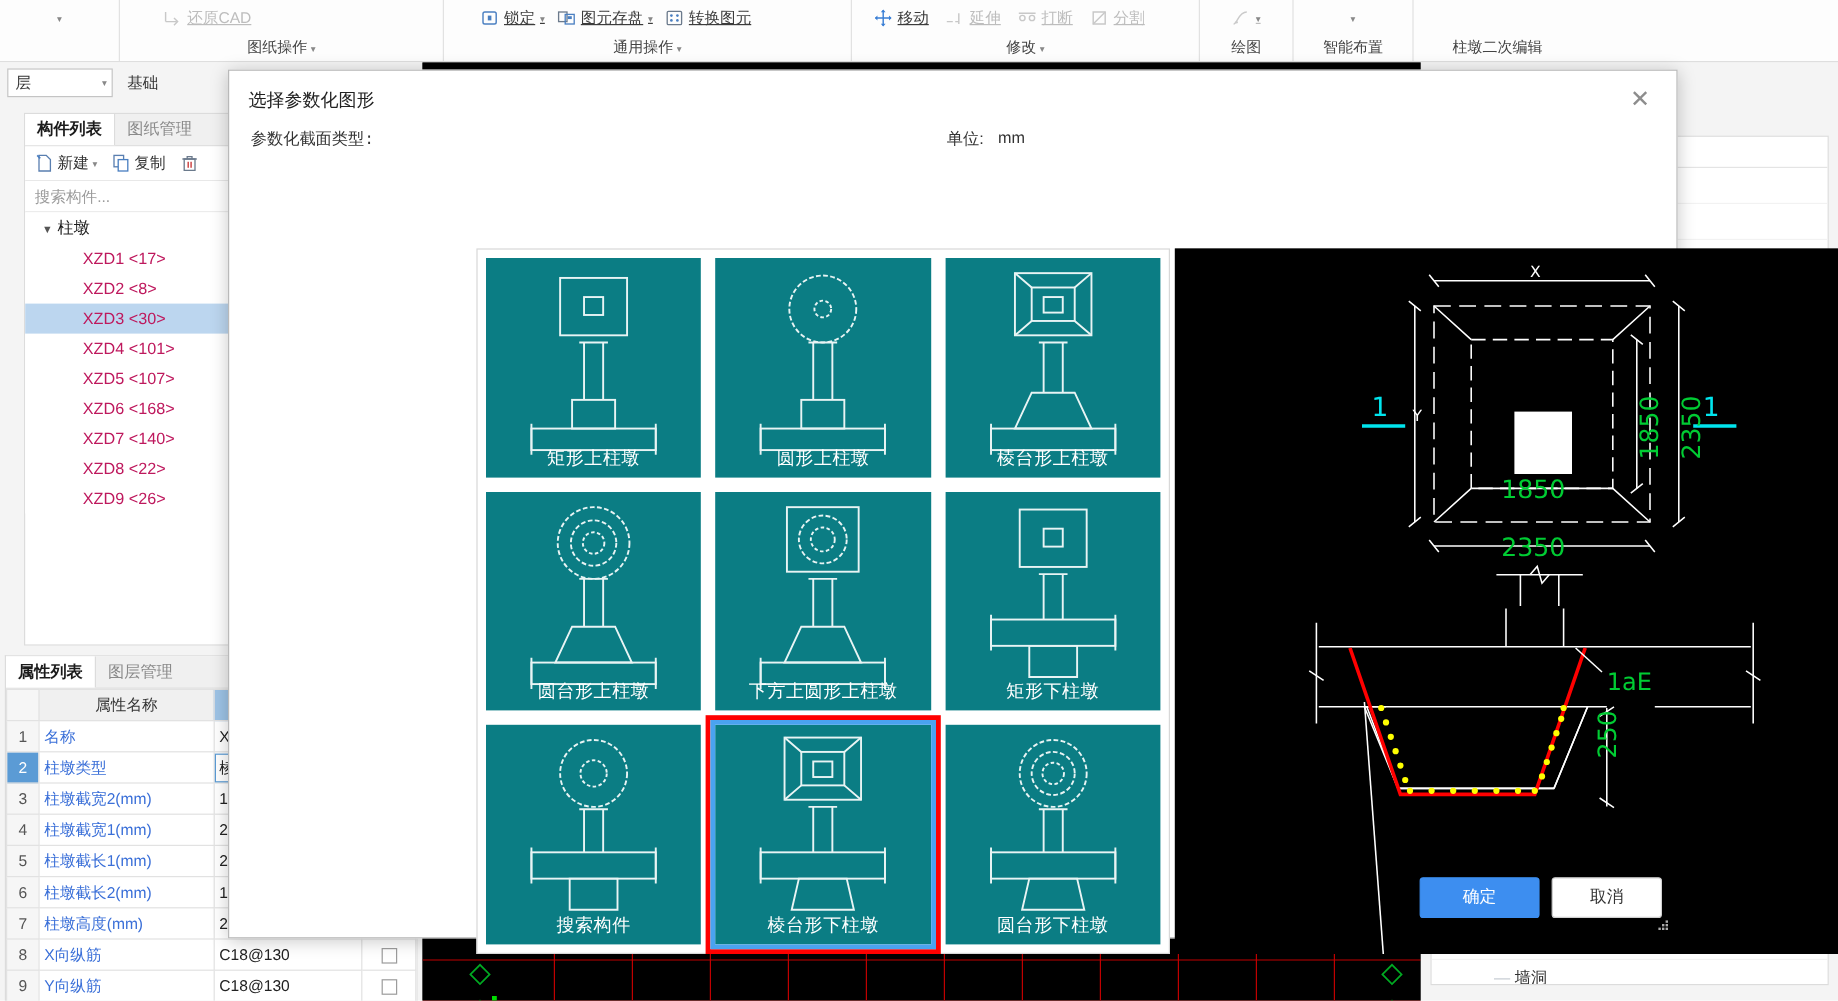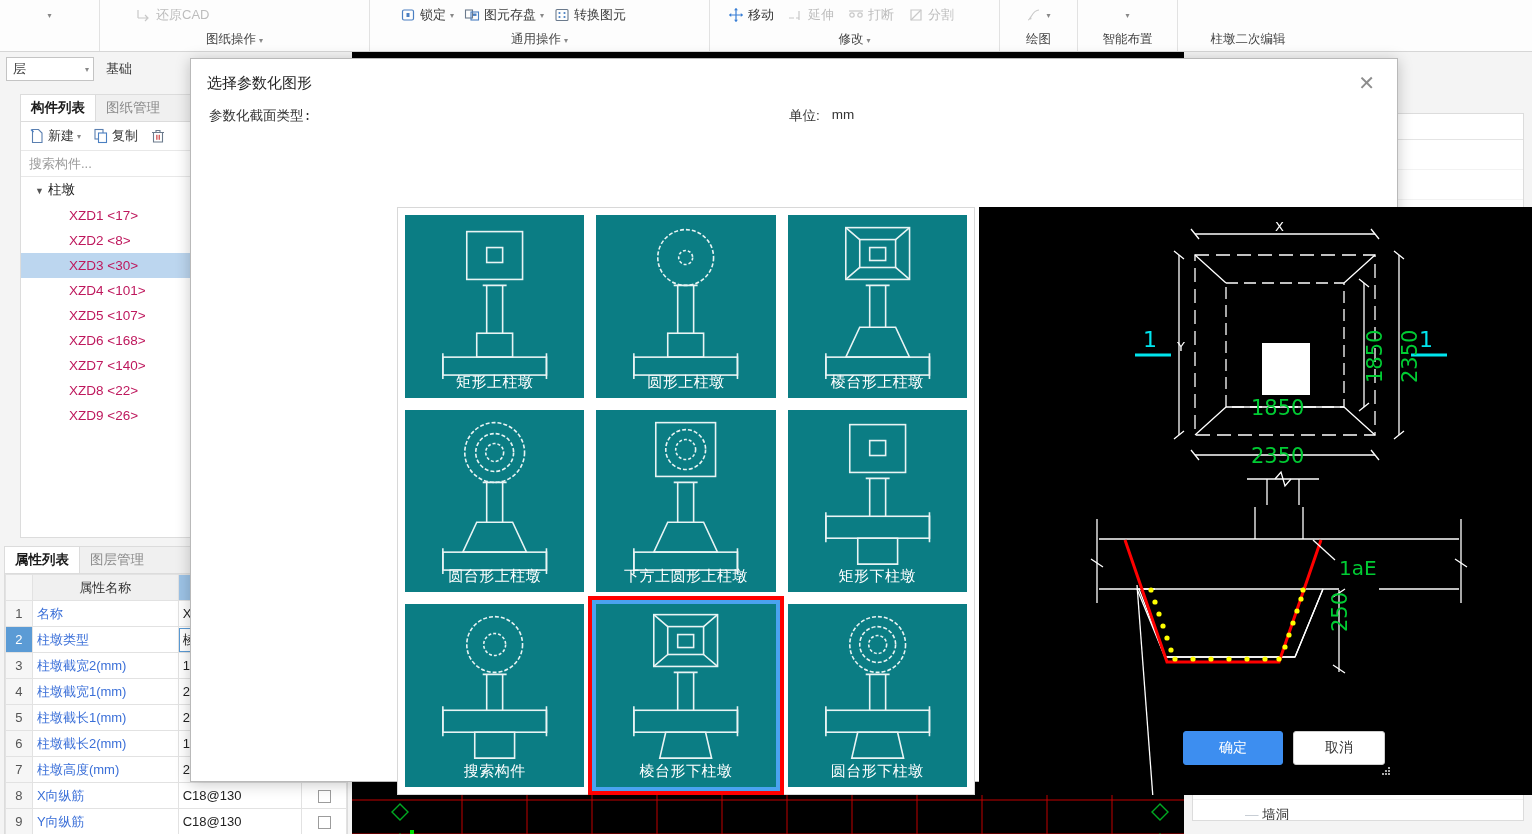--- a/index.html
+++ b/index.html
@@ -15,21 +15,21 @@
   
   #ribbon {
     position:absolute; left:0; top:0; width:1532px; height:52px;
     background:#fdfdfd; border-bottom:1px solid #d6d6d6;
     display:flex; align-items:stretch;
   }
   .rib-group { position:relative; display:flex; flex-direction:column; justify-content:space-between;
                border-right:1px solid #e2e2e2; padding:1px 8px 2px 8px; }
   .rib-row { display:flex; align-items:center; gap:10px; height:28px; padding-top:2px;}
   .rib-title { text-align:center; font-size:12.5px; color:#444; padding-bottom:3px; }
-  .rib-btn { display:flex; align-items:center; gap:4px; font-size:13px; color:#3c3c3c; white-space:nowrap; cursor:pointer;}
+  .rib-btn { display:flex; align-items:center; gap:4px; font-size:13px; color:#3c3c3c; white-space:nowrap; cursor:pointer;text-decoration:underline;}
   .rib-btn.dis { color:#bdbdbd; }
   .caret { font-size:8px; color:#888; }
   .ic { width:16px; height:16px; display:inline-block; position:relative; flex:none;}
   .ic svg { display:block; }
   .grp-pad { padding:0 14px; }
   .rib-title .caret { margin-left:3px; }
 
   
   #leftcol { position:absolute; left:0; top:52px; width:352px; height:782px; background:#f4f4f4; }
   .combo-bar { height:34px; display:flex; align-items:center; gap:6px; padding:4px 6px; background:#f4f4f4;}

